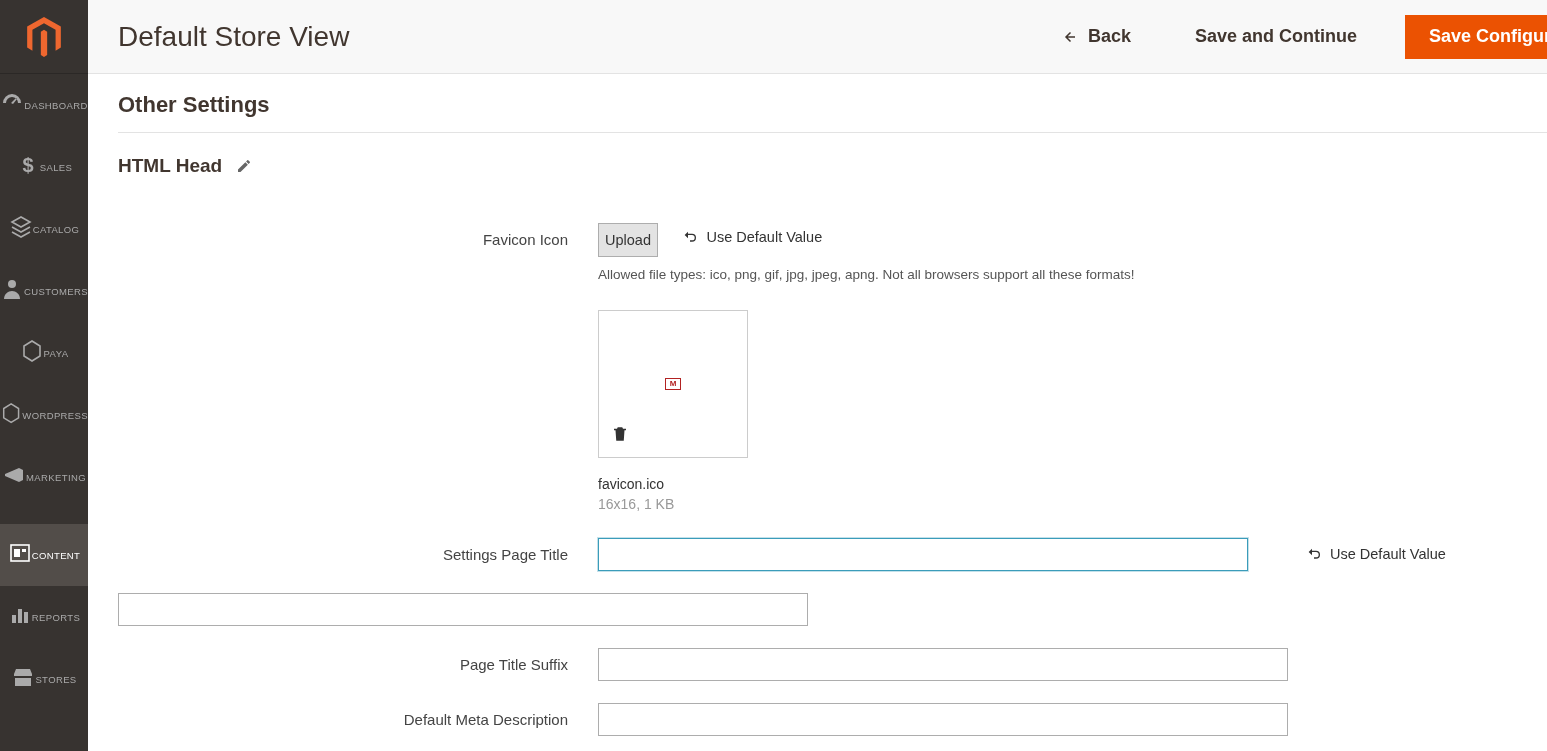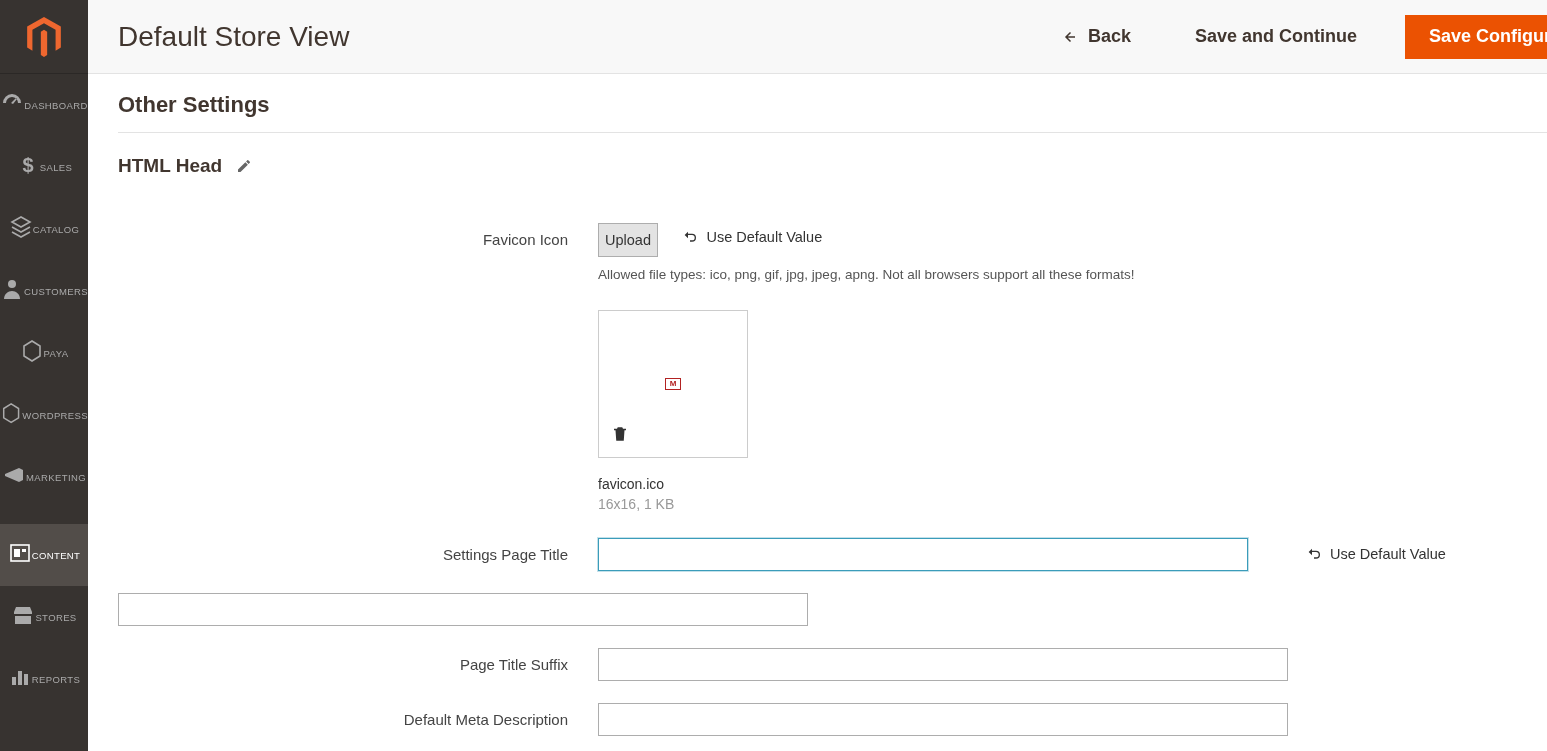--- a/index.html
+++ b/index.html
@@ -134,34 +134,34 @@
               <rect x="3" y="4" width="18" height="16" stroke="currentColor" stroke-width="1.6" fill="none"></rect>
               <rect x="6" y="8" width="6" height="8" fill="currentColor"></rect>
               <rect x="14" y="8" width="4" height="3" fill="currentColor"></rect>
             </svg>
           </span>
         <span class="nav-label">CONTENT</span>
       </li>
       <li class="nav-item">
         <span class="ico">
             <svg viewBox="0 0 24 24">
-              <path d="M3 9l2-5h14l2 5v2H3V9zm1 4h16v8H4v-8z" fill="currentColor"></path>
-            </svg>
-          </span>
-        <span class="nav-label">STORES</span>
-      </li>
-      <li class="nav-item">
-        <span class="ico">
-            <svg viewBox="0 0 24 24">
               <rect x="4" y="12" width="4" height="8" fill="currentColor"></rect>
               <rect x="10" y="6" width="4" height="14" fill="currentColor"></rect>
               <rect x="16" y="9" width="4" height="11" fill="currentColor"></rect>
             </svg>
           </span>
         <span class="nav-label">REPORTS</span>
+      </li>
+      <li class="nav-item">
+        <span class="ico">
+            <svg viewBox="0 0 24 24">
+              <path d="M3 9l2-5h14l2 5v2H3V9zm1 4h16v8H4v-8z" fill="currentColor"></path>
+            </svg>
+          </span>
+        <span class="nav-label">STORES</span>
       </li>
     </ul>
   </aside>
 
   <div class="main">
     <div class="toolbar">
       <div class="toolbar-title">Default Store View</div>
       <div class="tb-actions">
         <div class="tb-link">
           <svg viewBox="0 0 24 24">

